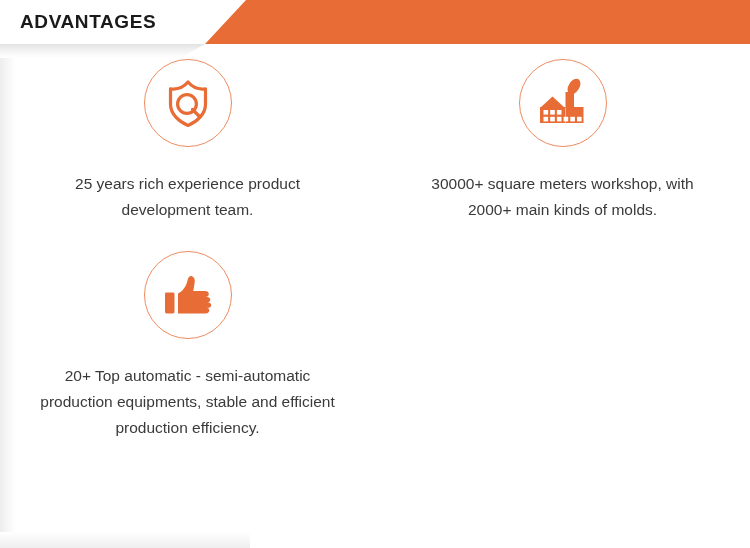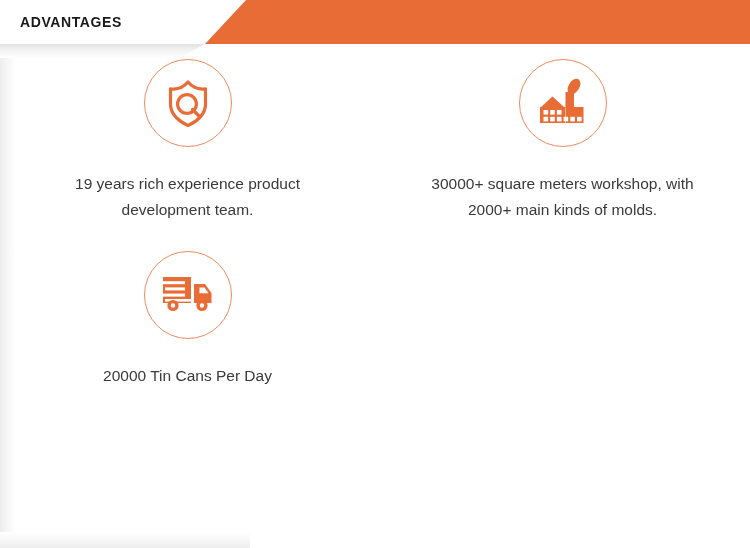--- a/index.html
+++ b/index.html
@@ -75,21 +75,21 @@
     background: linear-gradient(to bottom, #e2e2e2 0%, #f2f2f2 45%, #ffffff 100%);
     clip-path: polygon(0 0, 205px 0, 180px 14px, 0 14px);
     pointer-events: none;
   }
   .banner-title {
     position: absolute;
     left: 20px;
     top: 0;
     height: 44px;
     line-height: 44px;
-    font-size: 14px;
+    font-size: 19px;
     font-weight: bold;
     letter-spacing: 0.6px;
     color: #1a1a1a;
     white-space: nowrap;
   }
 
   
   .grid {
     position: absolute;
     left: 0;
@@ -155,21 +155,21 @@
       <div class="cell r1 c-left">
         <div class="icon-circle">
           <span>
             <svg width="52" height="52" viewBox="0 0 52 52">
               <path d="M26 5 C20.5 11.5 13.5 12.5 8.5 11.8 L8.5 27.5 C8.5 37 17 44.5 26 48.5 C35 44.5 43.5 37 43.5 27.5 L43.5 11.8 C38.5 12.5 31.5 11.5 26 5 Z" fill="none" stroke="#e86c35" stroke-width="3.2" stroke-linejoin="round"></path>
               <circle cx="25" cy="27" r="9.4" fill="none" stroke="#e86c35" stroke-width="3.2"></circle>
               <line x1="30.5" y1="32.5" x2="36.5" y2="38.5" stroke="#e86c35" stroke-width="3.2" stroke-linecap="round"></line>
             </svg>
           </span>
         </div>
-        <div class="caption">19 years rich experience product development team.</div>
+        <div class="caption">25 years rich experience product development team.</div>
       </div>
 
       <div class="cell r1 c-right">
         <div class="icon-circle">
           <span>
             <svg width="54" height="52" viewBox="0 0 54 52">
 
               <ellipse cx="38" cy="9.5" rx="5.4" ry="8.6" transform="rotate(32 38 9.5)" fill="#e86c35"></ellipse>
 
               <rect x="29.5" y="15" width="8.5" height="16" fill="#e86c35"></rect>
@@ -191,40 +191,35 @@
               <rect x="41.0" y="39.8" width="4.6" height="4.6" fill="#fff"></rect>
             </svg>
           </span>
         </div>
         <div class="caption">30000+ square meters workshop, with 2000+ main kinds of molds.</div>
       </div>
     </div>
 
     <div class="row">
 
-
-      <div class="cell r2 c-right">
+      <div class="cell r2 c-left">
         <div class="icon-circle">
           <span>
-            <svg width="54" height="44" viewBox="0 0 54 44">
-
-              <rect x="2" y="4" width="28" height="26" fill="#e86c35"></rect>
-              <rect x="0" y="8.2" width="24" height="3" fill="#fff"></rect>
-              <rect x="4" y="14.4" width="20" height="3" fill="#fff"></rect>
-              <rect x="0" y="20.6" width="24" height="3" fill="#fff"></rect>
-              <rect x="4" y="26.0" width="26" height="2.6" fill="#fff"></rect>
-
-              <path d="M33 11 L44 11 L50.5 20 L50.5 30 L33 30 Z" fill="#e86c35"></path>
-              <path d="M38.5 14.5 L43.5 14.5 L47.5 20.2 L38.5 20.2 Z" fill="#fff"></path>
-
-              <circle cx="12" cy="32.5" r="5.6" fill="#e86c35"></circle>
-              <circle cx="12" cy="32.5" r="2.2" fill="#fff"></circle>
-              <circle cx="41" cy="32.5" r="5.6" fill="#e86c35"></circle>
-              <circle cx="41" cy="32.5" r="2.2" fill="#fff"></circle>
+            <svg width="52" height="50" viewBox="0 0 52 50">
+
+              <rect x="3" y="22.5" width="9.5" height="21" rx="1.4" fill="#e86c35"></rect>
+
+              <path d="M16 43.5 L16 23.5 C20.5 21.5 24.5 16 25.5 10.5 C26 7.5 27.8 5.5 30 6.2
+                       C32.4 7 33.2 9.6 32.6 13.2 L31.3 21 L43.2 21
+                       C45.4 21 46.8 22.3 46.8 24 C46.8 25.7 45.4 27 43.2 27
+                       L45 27 C47 27 48.3 28.2 48.3 29.8 C48.3 31.4 47 32.6 45 32.6
+                       L46.2 32.6 C48 32.6 49.2 33.7 49.2 35.2 C49.2 36.7 48 37.8 46.2 37.8
+                       L44.6 37.8 C46.2 37.8 47.3 38.8 47.3 40.2 C47.3 41.7 46.1 43.5 43.6 43.5 Z" fill="#e86c35"></path>
             </svg>
           </span>
         </div>
-        <div class="caption">20000 Tin Cans Per Day</div>
+        <div class="caption">20+ Top automatic - semi-automatic production equipments, stable and efficient production efficiency.</div>
       </div>
+
     </div>
 
   </div>
 </div>
 
 </body></html>

